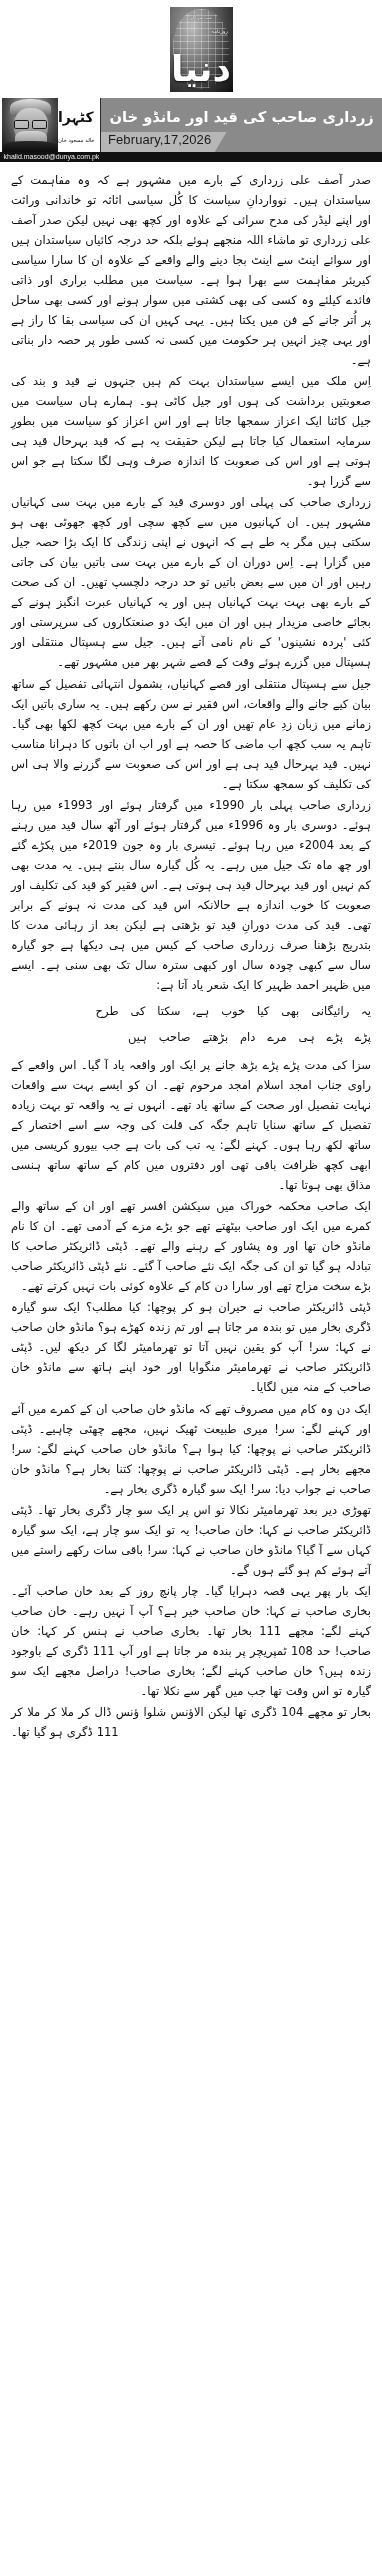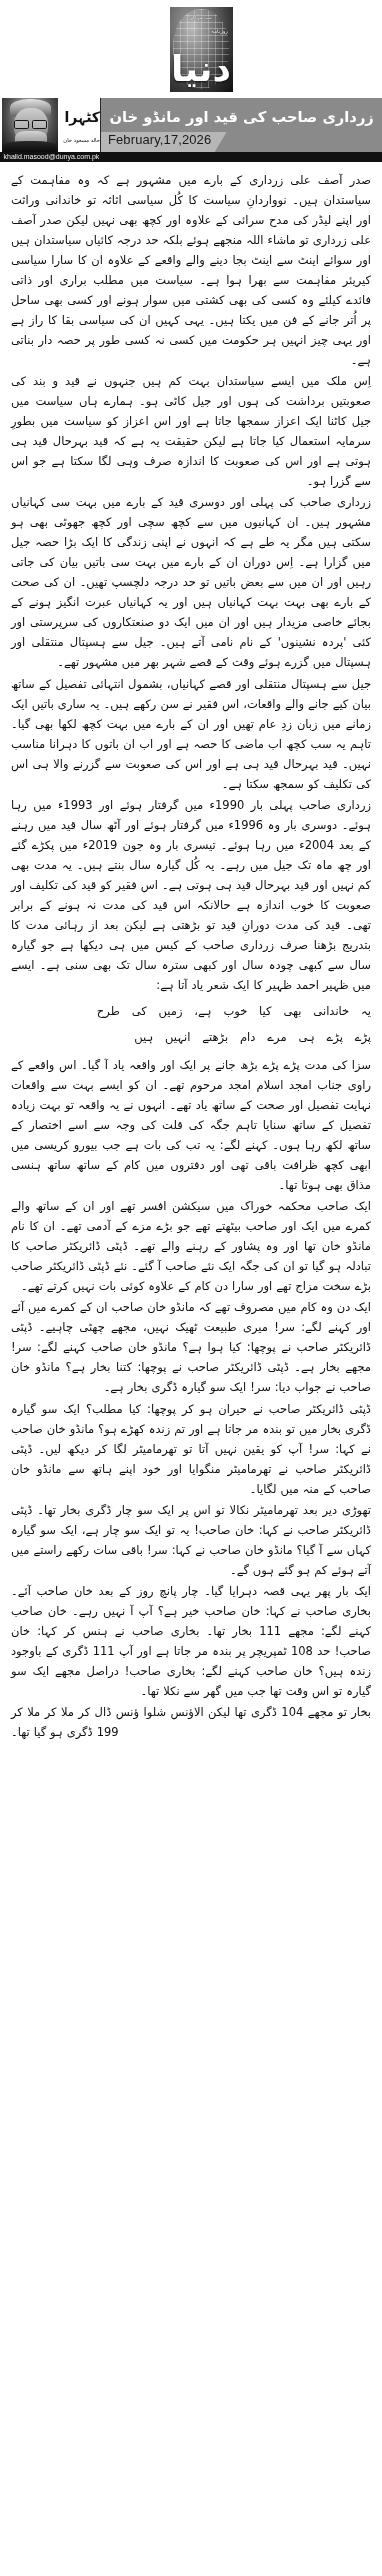--- a/index.html
+++ b/index.html
@@ -129,21 +129,21 @@
     border-right:1.2px solid #2a2a2a;
     display:flex;
     flex-direction:row;
     align-items:stretch;
   }
   .column-id{
     flex:0 0 42px;
     position:relative;
     display:flex;
     flex-direction:column;
-    align-items:flex-start;
+    align-items:flex-end;
     justify-content:center;
     padding-top:2.4px;
   }
   .column-name{
     font-family:"DejaVu Sans", sans-serif;
     font-size:14px;
     font-weight:bold;
     color:#111;
     line-height:15.3px;
     direction:rtl;
@@ -288,27 +288,27 @@
   </div>
 
   <div class="article">
     <p>صدر آصف علی زرداری کے بارے میں مشہور ہے کہ وہ مفاہمت کے سیاستدان ہیں۔ نوواردانِ سیاست کا کُل سیاسی اثاثہ تو خاندانی وراثت اور اپنے لیڈر کی مدح سرائی کے علاوہ اور کچھ بھی نہیں لیکن صدر آصف علی زرداری تو ماشاء اللہ منجھے ہوئے بلکہ حد درجہ کائیاں سیاستدان ہیں اور سوائے اینٹ سے اینٹ بجا دینے والے واقعے کے علاوہ ان کا سارا سیاسی کیریئر مفاہمت سے بھرا ہوا ہے۔ سیاست میں مطلب براری اور ذاتی فائدے کیلئے وہ کسی کی بھی کشتی میں سوار ہونے اور کسی بھی ساحل پر اُتر جانے کے فن میں یکتا ہیں۔ یہی کہیں ان کی سیاسی بقا کا راز ہے اور یہی چیز انہیں ہر حکومت میں کسی نہ کسی طور پر حصہ دار بناتی ہے۔</p>
     <p>اِس ملک میں ایسے سیاستدان بہت کم ہیں جنہوں نے قید و بند کی صعوبتیں برداشت کی ہوں اور جیل کاٹی ہو۔ ہمارے ہاں سیاست میں جیل کاٹنا ایک اعزاز سمجھا جاتا ہے اور اس اعزاز کو سیاست میں بطورِ سرمایہ استعمال کیا جاتا ہے لیکن حقیقت یہ ہے کہ قید بہرحال قید ہی ہوتی ہے اور اس کی صعوبت کا اندازہ صرف وہی لگا سکتا ہے جو اس سے گزرا ہو۔</p>
     <p>زرداری صاحب کی پہلی اور دوسری قید کے بارے میں بہت سی کہانیاں مشہور ہیں۔ ان کہانیوں میں سے کچھ سچی اور کچھ جھوٹی بھی ہو سکتی ہیں مگر یہ طے ہے کہ انہوں نے اپنی زندگی کا ایک بڑا حصہ جیل میں گزارا ہے۔ اِس دوران ان کے بارے میں بہت سی باتیں بیان کی جاتی رہیں اور ان میں سے بعض باتیں تو حد درجہ دلچسپ تھیں۔ ان کی صحت کے بارے بھی بہت بہت کہانیاں ہیں اور یہ کہانیاں عبرت انگیز ہونے کے بجائے خاصی مزیدار ہیں اور ان میں ایک دو صنعتکاروں کی سرپرستی اور کئی 'پردہ نشینوں' کے نام نامی آتے ہیں۔ جیل سے ہسپتال منتقلی اور ہسپتال میں گزرے ہوئے وقت کے قصے شہر بھر میں مشہور تھے۔</p>
     <p>جیل سے ہسپتال منتقلی اور قصے کہانیاں، بشمول انتہائی تفصیل کے ساتھ بیان کیے جانے والے واقعات، اس فقیر نے سن رکھے ہیں۔ یہ ساری باتیں ایک زمانے میں زبان زدِ عام تھیں اور ان کے بارے میں بہت کچھ لکھا بھی گیا۔ تاہم یہ سب کچھ اب ماضی کا حصہ ہے اور اب ان باتوں کا دہرانا مناسب نہیں۔ قید بہرحال قید ہی ہے اور اس کی صعوبت سے گزرنے والا ہی اس کی تکلیف کو سمجھ سکتا ہے۔</p>
     <p>زرداری صاحب پہلی بار 1990ء میں گرفتار ہوئے اور 1993ء میں رہا ہوئے۔ دوسری بار وہ 1996ء میں گرفتار ہوئے اور آٹھ سال قید میں رہنے کے بعد 2004ء میں رہا ہوئے۔ تیسری بار وہ جون 2019ء میں پکڑے گئے اور چھ ماہ تک جیل میں رہے۔ یہ کُل گیارہ سال بنتے ہیں۔ یہ مدت بھی کم نہیں اور قید بہرحال قید ہی ہوتی ہے۔ اس فقیر کو قید کی تکلیف اور صعوبت کا خوب اندازہ ہے حالانکہ اس قید کی مدت نہ ہونے کے برابر تھی۔ قید کی مدت دورانِ قید تو بڑھتی ہے لیکن بعد از رہائی مدت کا بتدریج بڑھنا صرف زرداری صاحب کے کیس میں ہی دیکھا ہے جو گیارہ سال سے کبھی چودہ سال اور کبھی سترہ سال تک بھی سنی ہے۔ ایسے میں ظہیر احمد ظہیر کا ایک شعر یاد آتا ہے:</p>
 
     <div class="verse">
-      <div>یہ خاندانی بھی کیا خوب ہے، زمیں کی طرح</div>
-      <div>پڑے پڑے ہی مرے دام بڑھتے انہیں ہیں</div>
+      <div>یہ رائیگانی بھی کیا خوب ہے، سکتا کی طرح</div>
+      <div>پڑے پڑے ہی مرے دام بڑھتے صاحب ہیں</div>
     </div>
 
     <p>سزا کی مدت پڑے پڑے بڑھ جانے پر ایک اور واقعہ یاد آ گیا۔ اس واقعے کے راوی جناب امجد اسلام امجد مرحوم تھے۔ ان کو ایسے بہت سے واقعات نہایت تفصیل اور صحت کے ساتھ یاد تھے۔ انہوں نے یہ واقعہ تو بہت زیادہ تفصیل کے ساتھ سنایا تاہم جگہ کی قلت کی وجہ سے اسے اختصار کے ساتھ لکھ رہا ہوں۔ کہنے لگے: یہ تب کی بات ہے جب بیورو کریسی میں ابھی کچھ ظرافت باقی تھی اور دفتروں میں کام کے ساتھ ساتھ ہنسی مذاق بھی ہوتا تھا۔</p>
     <p>ایک صاحب محکمہ خوراک میں سیکشن افسر تھے اور ان کے ساتھ والے کمرے میں ایک اور صاحب بیٹھتے تھے جو بڑے مزے کے آدمی تھے۔ ان کا نام مانڈو خان تھا اور وہ پشاور کے رہنے والے تھے۔ ڈپٹی ڈائریکٹر صاحب کا تبادلہ ہو گیا تو ان کی جگہ ایک نئے صاحب آ گئے۔ نئے ڈپٹی ڈائریکٹر صاحب بڑے سخت مزاج تھے اور سارا دن کام کے علاوہ کوئی بات نہیں کرتے تھے۔</p>
+    <p>ڈپٹی ڈائریکٹر صاحب نے حیران ہو کر پوچھا: کیا مطلب؟ ایک سو گیارہ ڈگری بخار میں تو بندہ مر جاتا ہے اور تم زندہ کھڑے ہو؟ مانڈو خان صاحب نے کہا: سر! آپ کو یقین نہیں آتا تو تھرمامیٹر لگا کر دیکھ لیں۔ ڈپٹی ڈائریکٹر صاحب نے تھرمامیٹر منگوایا اور خود اپنے ہاتھ سے مانڈو خان صاحب کے منہ میں لگایا۔</p>
     <p>ایک دن وہ کام میں مصروف تھے کہ مانڈو خان صاحب ان کے کمرے میں آئے اور کہنے لگے: سر! میری طبیعت ٹھیک نہیں، مجھے چھٹی چاہیے۔ ڈپٹی ڈائریکٹر صاحب نے پوچھا: کیا ہوا ہے؟ مانڈو خان صاحب کہنے لگے: سر! مجھے بخار ہے۔ ڈپٹی ڈائریکٹر صاحب نے پوچھا: کتنا بخار ہے؟ مانڈو خان صاحب نے جواب دیا: سر! ایک سو گیارہ ڈگری بخار ہے۔</p>
-    <p>ڈپٹی ڈائریکٹر صاحب نے حیران ہو کر پوچھا: کیا مطلب؟ ایک سو گیارہ ڈگری بخار میں تو بندہ مر جاتا ہے اور تم زندہ کھڑے ہو؟ مانڈو خان صاحب نے کہا: سر! آپ کو یقین نہیں آتا تو تھرمامیٹر لگا کر دیکھ لیں۔ ڈپٹی ڈائریکٹر صاحب نے تھرمامیٹر منگوایا اور خود اپنے ہاتھ سے مانڈو خان صاحب کے منہ میں لگایا۔</p>
     <p>تھوڑی دیر بعد تھرمامیٹر نکالا تو اس پر ایک سو چار ڈگری بخار تھا۔ ڈپٹی ڈائریکٹر صاحب نے کہا: خان صاحب! یہ تو ایک سو چار ہے، ایک سو گیارہ کہاں سے آ گیا؟ مانڈو خان صاحب نے کہا: سر! باقی سات رکھے راستے میں آتے ہوئے کم ہو گئے ہوں گے۔</p>
     <p>ایک بار پھر یہی قصہ دہرایا گیا۔ چار پانچ روز کے بعد خان صاحب آئے۔ بخاری صاحب نے کہا: خان صاحب خیر ہے؟ آپ آ نہیں رہے۔ خان صاحب کہنے لگے: مجھے 111 بخار تھا۔ بخاری صاحب نے ہنس کر کہا: خان صاحب! حد 108 ٹمپریچر پر بندہ مر جاتا ہے اور آپ 111 ڈگری کے باوجود زندہ ہیں؟ خان صاحب کہنے لگے: بخاری صاحب! دراصل مجھے ایک سو گیارہ تو اس وقت تھا جب میں گھر سے نکلا تھا۔</p>
-    <p class="last">بخار تو مجھے 104 ڈگری تھا لیکن الاؤنس شلوا ؤنس ڈال کر ملا کر ملا کر 199 ڈگری ہو گیا تھا۔</p>
+    <p class="last">بخار تو مجھے 104 ڈگری تھا لیکن الاؤنس شلوا ؤنس ڈال کر ملا کر ملا کر 111 ڈگری ہو گیا تھا۔</p>
   </div>
 
 </div>
 
 
 </body></html>

